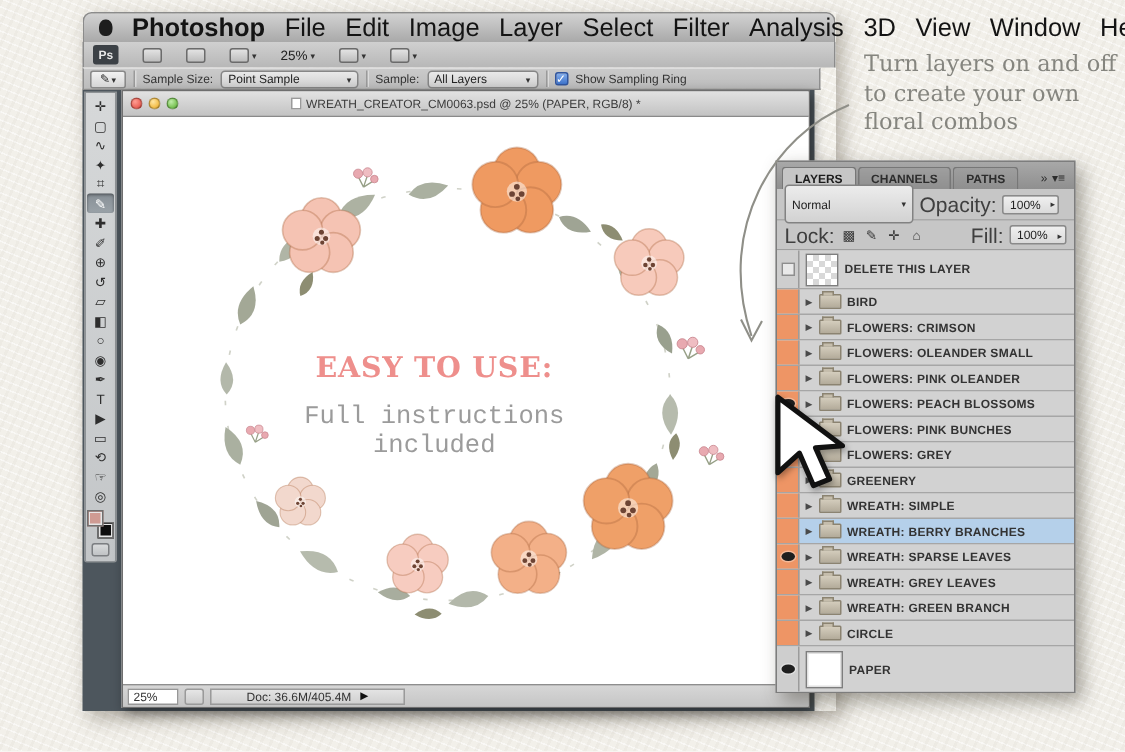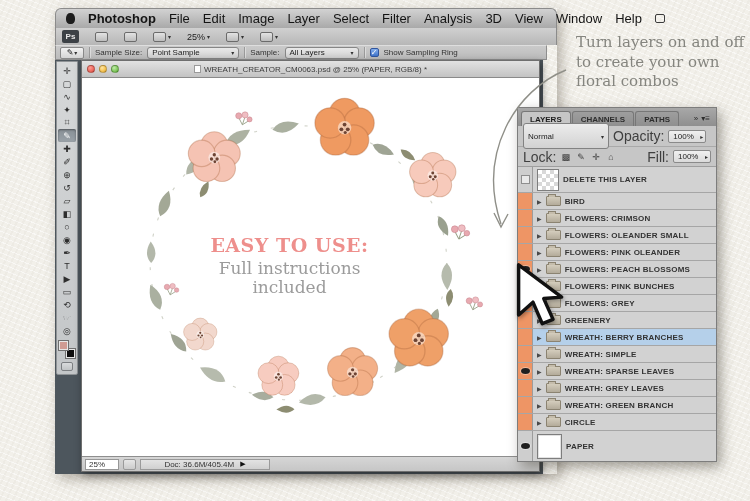--- a/index.html
+++ b/index.html
@@ -12,21 +12,21 @@
       repeating-linear-gradient(22deg, rgba(255,255,255,.55) 0 1px, transparent 1px 5px);
   }
 
   
   .ps-window { position:absolute; left:55px; top:8px; width:502px;
     box-shadow:4px 5px 12px rgba(70,60,45,.38); }
   .menubar { height:20px; border-radius:6px 6px 0 0;
     background:linear-gradient(#d2d2d2,#a9a9a9); border:1px solid #8b8b8b; border-bottom:0;
     display:flex; align-items:center; gap:13px; padding:0 10px; }
   .apple { width:9px; height:11px; background:#1d1d1d; border-radius:46% 46% 42% 42%; flex:0 0 auto; }
-  .menu-item { font-size:13px; color:#141414; white-space:nowrap; cursor:default; }
+  .menu-item { font-size:17px; color:#141414; white-space:nowrap; cursor:default; }
   .menu-item:first-of-type { font-weight:bold; }
   .menubar-right { margin-left:auto; display:flex; gap:5px; align-items:center; }
   .mb-ico { width:10px; height:9px; border:1.5px solid #3b3b3b; border-radius:2px; }
 
   .appbar { height:17px; background:linear-gradient(#d0d0d0,#b7b7b7);
     border-left:1px solid #8b8b8b; border-right:1px solid #8b8b8b;
     display:flex; align-items:center; gap:16px; padding:0 6px; }
   .ps-logo { width:17px; height:13px; background:#3c4146; color:#e8e8e8; font-size:8px; font-weight:bold;
     display:flex; align-items:center; justify-content:center; border-radius:2px; }
   .ab-ico { width:13px; height:10px; border:1px solid #6b6b6b; background:linear-gradient(#e3e3e3,#bdbdbd); border-radius:2px; }
@@ -73,21 +73,21 @@
   .light.yellow { background:radial-gradient(circle at 35% 30%, #ffe6a3, #f5c251 60%, #d09c2e); }
   .light.green { background:radial-gradient(circle at 35% 30%, #c0eda9, #82c85e 60%, #55a336); }
   .doc-title { position:absolute; left:0; right:0; text-align:center; font-size:8px; color:#3c3c3c; }
   .doc-title .dicon { display:inline-block; width:7px; height:8px; background:#fff; border:1px solid #9a9a9a;
     vertical-align:-1px; margin-right:3px; }
   .canvas { position:relative; flex:1; background:#fff; overflow:hidden; }
   .canvas svg.wreath { position:absolute; left:0; top:0; width:100%; height:100%; }
   .canvas-text { position:absolute; left:0; right:42px; top:156px; text-align:center;
     font-family:"DejaVu Serif", serif; }
   .canvas-heading { font-size:19px; font-weight:bold; letter-spacing:.5px; color:#ee8f8c; }
-  .canvas-sub { font-size:17px; color:#9b9b9b; line-height:1.12; margin-top:3px; }
+  .canvas-sub { font-size:17px; color:#9b9b9b; line-height:1.12; margin-top:13px;font-family:Liberation Mono, monospace; }
 
   .doc-statusbar { height:15px; background:linear-gradient(#d6d6d6,#c6c6c6); border-top:1px solid #8e8e8e;
     display:flex; align-items:center; gap:4px; padding:0 3px; font-size:8px; color:#333; }
   .zoom-box { width:34px; height:11px; background:#fff; border:1px solid #979797; display:flex; align-items:center; padding:0 3px; }
   .status-ico { width:13px; height:11px; border:1px solid #9a9a9a; border-radius:2px; background:linear-gradient(#e6e6e6,#cccccc); }
   .doc-info { width:130px; height:11px; border:1px solid #9a9a9a; background:linear-gradient(#e3e3e3,#d0d0d0);
     display:flex; align-items:center; justify-content:center; gap:6px; }
   .doc-info .tri { font-size:7px; color:#111; }
 
   
@@ -445,34 +445,34 @@
           </div>
         </div>
         <div class="layer-row">
           <div class="chip orange"></div>
           <div class="rowbody">
             <span class="disclosure">▶</span>
             <div class="folder"></div>
             <span class="lname">GREENERY</span>
           </div>
         </div>
+        <div class="layer-row">
+          <div class="chip orange"></div>
+          <div class="rowbody">
+            <span class="disclosure">▶</span>
+            <div class="folder"></div>
+            <span class="lname">WREATH: SIMPLE</span>
+          </div>
+        </div>
         <div class="layer-row selected">
           <div class="chip orange"></div>
           <div class="rowbody">
             <span class="disclosure">▶</span>
             <div class="folder"></div>
             <span class="lname">WREATH: BERRY BRANCHES</span>
-          </div>
-        </div>
-        <div class="layer-row">
-          <div class="chip orange"></div>
-          <div class="rowbody">
-            <span class="disclosure">▶</span>
-            <div class="folder"></div>
-            <span class="lname">WREATH: SIMPLE</span>
           </div>
         </div>
         <div class="layer-row">
           <div class="chip orange">
             <span class="eye"></span>
           </div>
           <div class="rowbody">
             <span class="disclosure">▶</span>
             <div class="folder"></div>
             <span class="lname">WREATH: SPARSE LEAVES</span>

